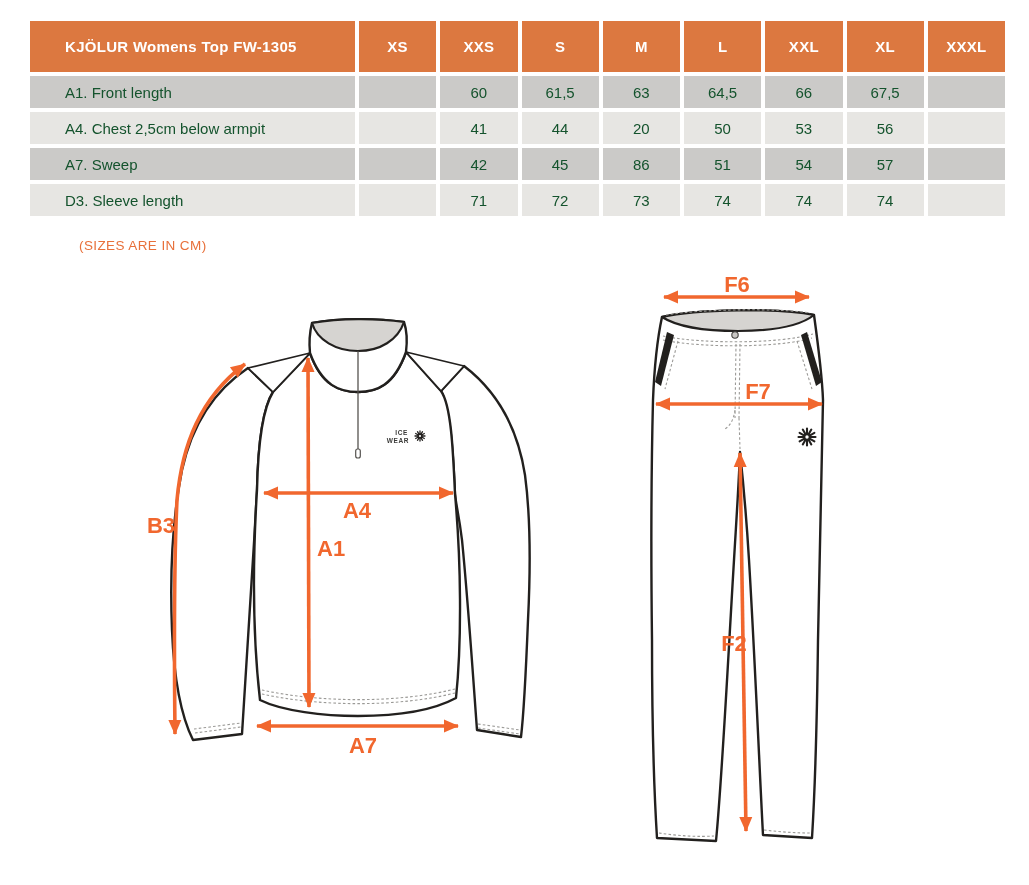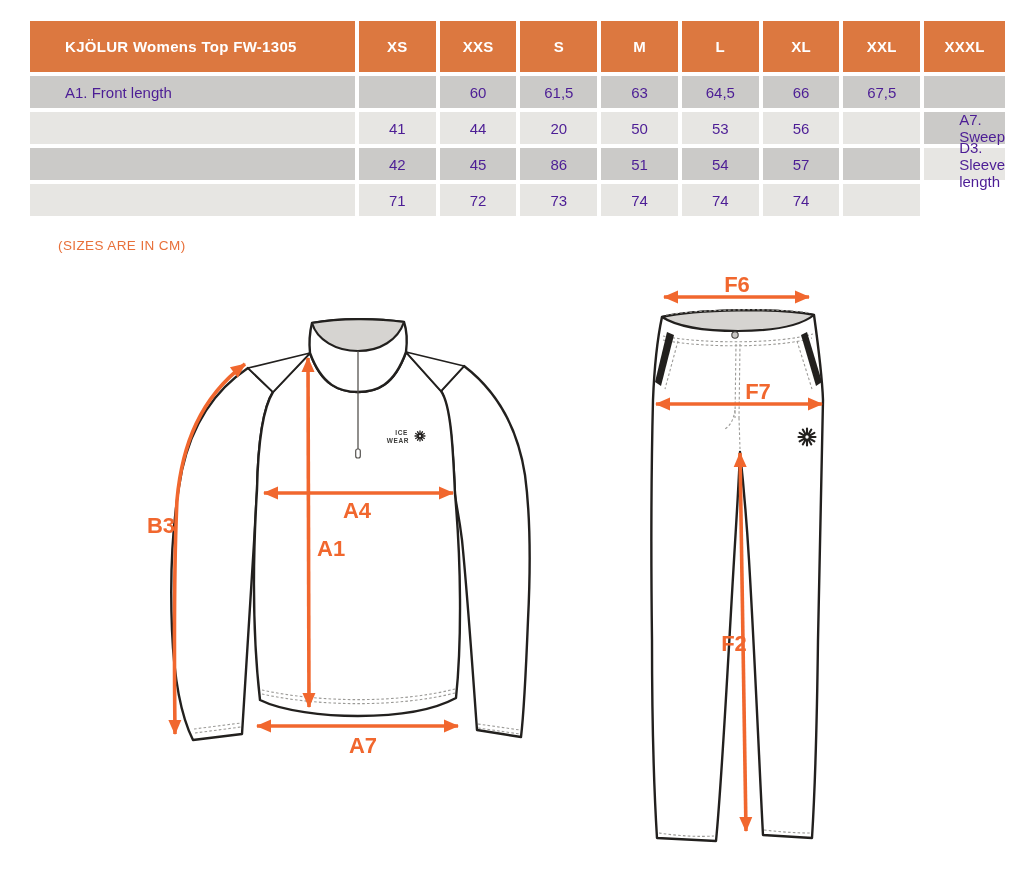--- a/index.html
+++ b/index.html
@@ -2,27 +2,27 @@
 <html><head>
 <meta charset="utf-8">
 <style>
   html,body{margin:0;padding:0;background:#fff;}
   .canvas{position:relative;width:1029px;height:885px;background:#ffffff;overflow:hidden;
           font-family:"Liberation Sans",sans-serif;}
   
   .size-table{position:absolute;left:30px;top:21px;width:975px;display:grid;
               grid-template-columns:325px repeat(8,1fr);
               grid-template-rows:51px 32px 32px 32px 32px;gap:4px;}
-  .cell{display:flex;align-items:center;justify-content:center;font-size:15px;color:#4c1d95;}
+  .cell{display:flex;align-items:center;justify-content:center;font-size:15px;color:#14532d;}
   .cell.hdr{background:#DC7840;color:#ffffff;font-weight:bold;letter-spacing:.3px;}
   .cell.lbl{justify-content:flex-start;padding-left:35px;}
   .cell.dark{background:#CBCAC8;}
   .cell.light{background:#E7E6E3;}
   
-  .units-note{position:absolute;left:58px;top:238px;color:#E8703A;font-size:13.5px;
+  .units-note{position:absolute;left:79px;top:238px;color:#E8703A;font-size:13.5px;
               letter-spacing:.4px;}
   
   .top-svg{position:absolute;left:140px;top:270px;width:460px;height:500px;}
   .pants-svg{position:absolute;left:620px;top:275px;width:290px;height:590px;}
   .outline{fill:#ffffff;stroke:#22201e;stroke-width:2.4;stroke-linejoin:round;}
   .seam{fill:#ffffff;stroke:#22201e;stroke-width:1.7;stroke-linejoin:round;}
   .grayfill{fill:#D6D4D1;stroke:#22201e;stroke-width:2.2;stroke-linejoin:round;}
   .stitch{fill:none;stroke:#9b9a97;stroke-width:1.1;stroke-dasharray:2.6 2.2;}
   .thinline{fill:none;stroke:#55534f;stroke-width:1.3;}
   .arrow{fill:none;stroke:#F1672E;stroke-width:3.6;}
@@ -36,34 +36,35 @@
 
 <div class="canvas">
 
   <div class="size-table">
     <div class="cell hdr lbl">KJÖLUR Womens Top FW-1305</div>
     <div class="cell hdr">XS</div>
     <div class="cell hdr">XXS</div>
     <div class="cell hdr">S</div>
     <div class="cell hdr">M</div>
     <div class="cell hdr">L</div>
+    <div class="cell hdr">XXL</div>
     <div class="cell hdr">XL</div>
-    <div class="cell hdr">XXL</div>
     <div class="cell hdr">XXXL</div>
 
     <div class="cell dark lbl">A1. Front length</div>
     <div class="cell dark"></div>
     <div class="cell dark">60</div>
     <div class="cell dark">61,5</div>
     <div class="cell dark">63</div>
     <div class="cell dark">64,5</div>
     <div class="cell dark">66</div>
     <div class="cell dark">67,5</div>
     <div class="cell dark"></div>
 
+    <div class="cell light lbl">A4. Chest 2,5cm below armpit</div>
     <div class="cell light"></div>
     <div class="cell light">41</div>
     <div class="cell light">44</div>
     <div class="cell light">20</div>
     <div class="cell light">50</div>
     <div class="cell light">53</div>
     <div class="cell light">56</div>
     <div class="cell light"></div>
 
     <div class="cell dark lbl">A7. Sweep</div>

